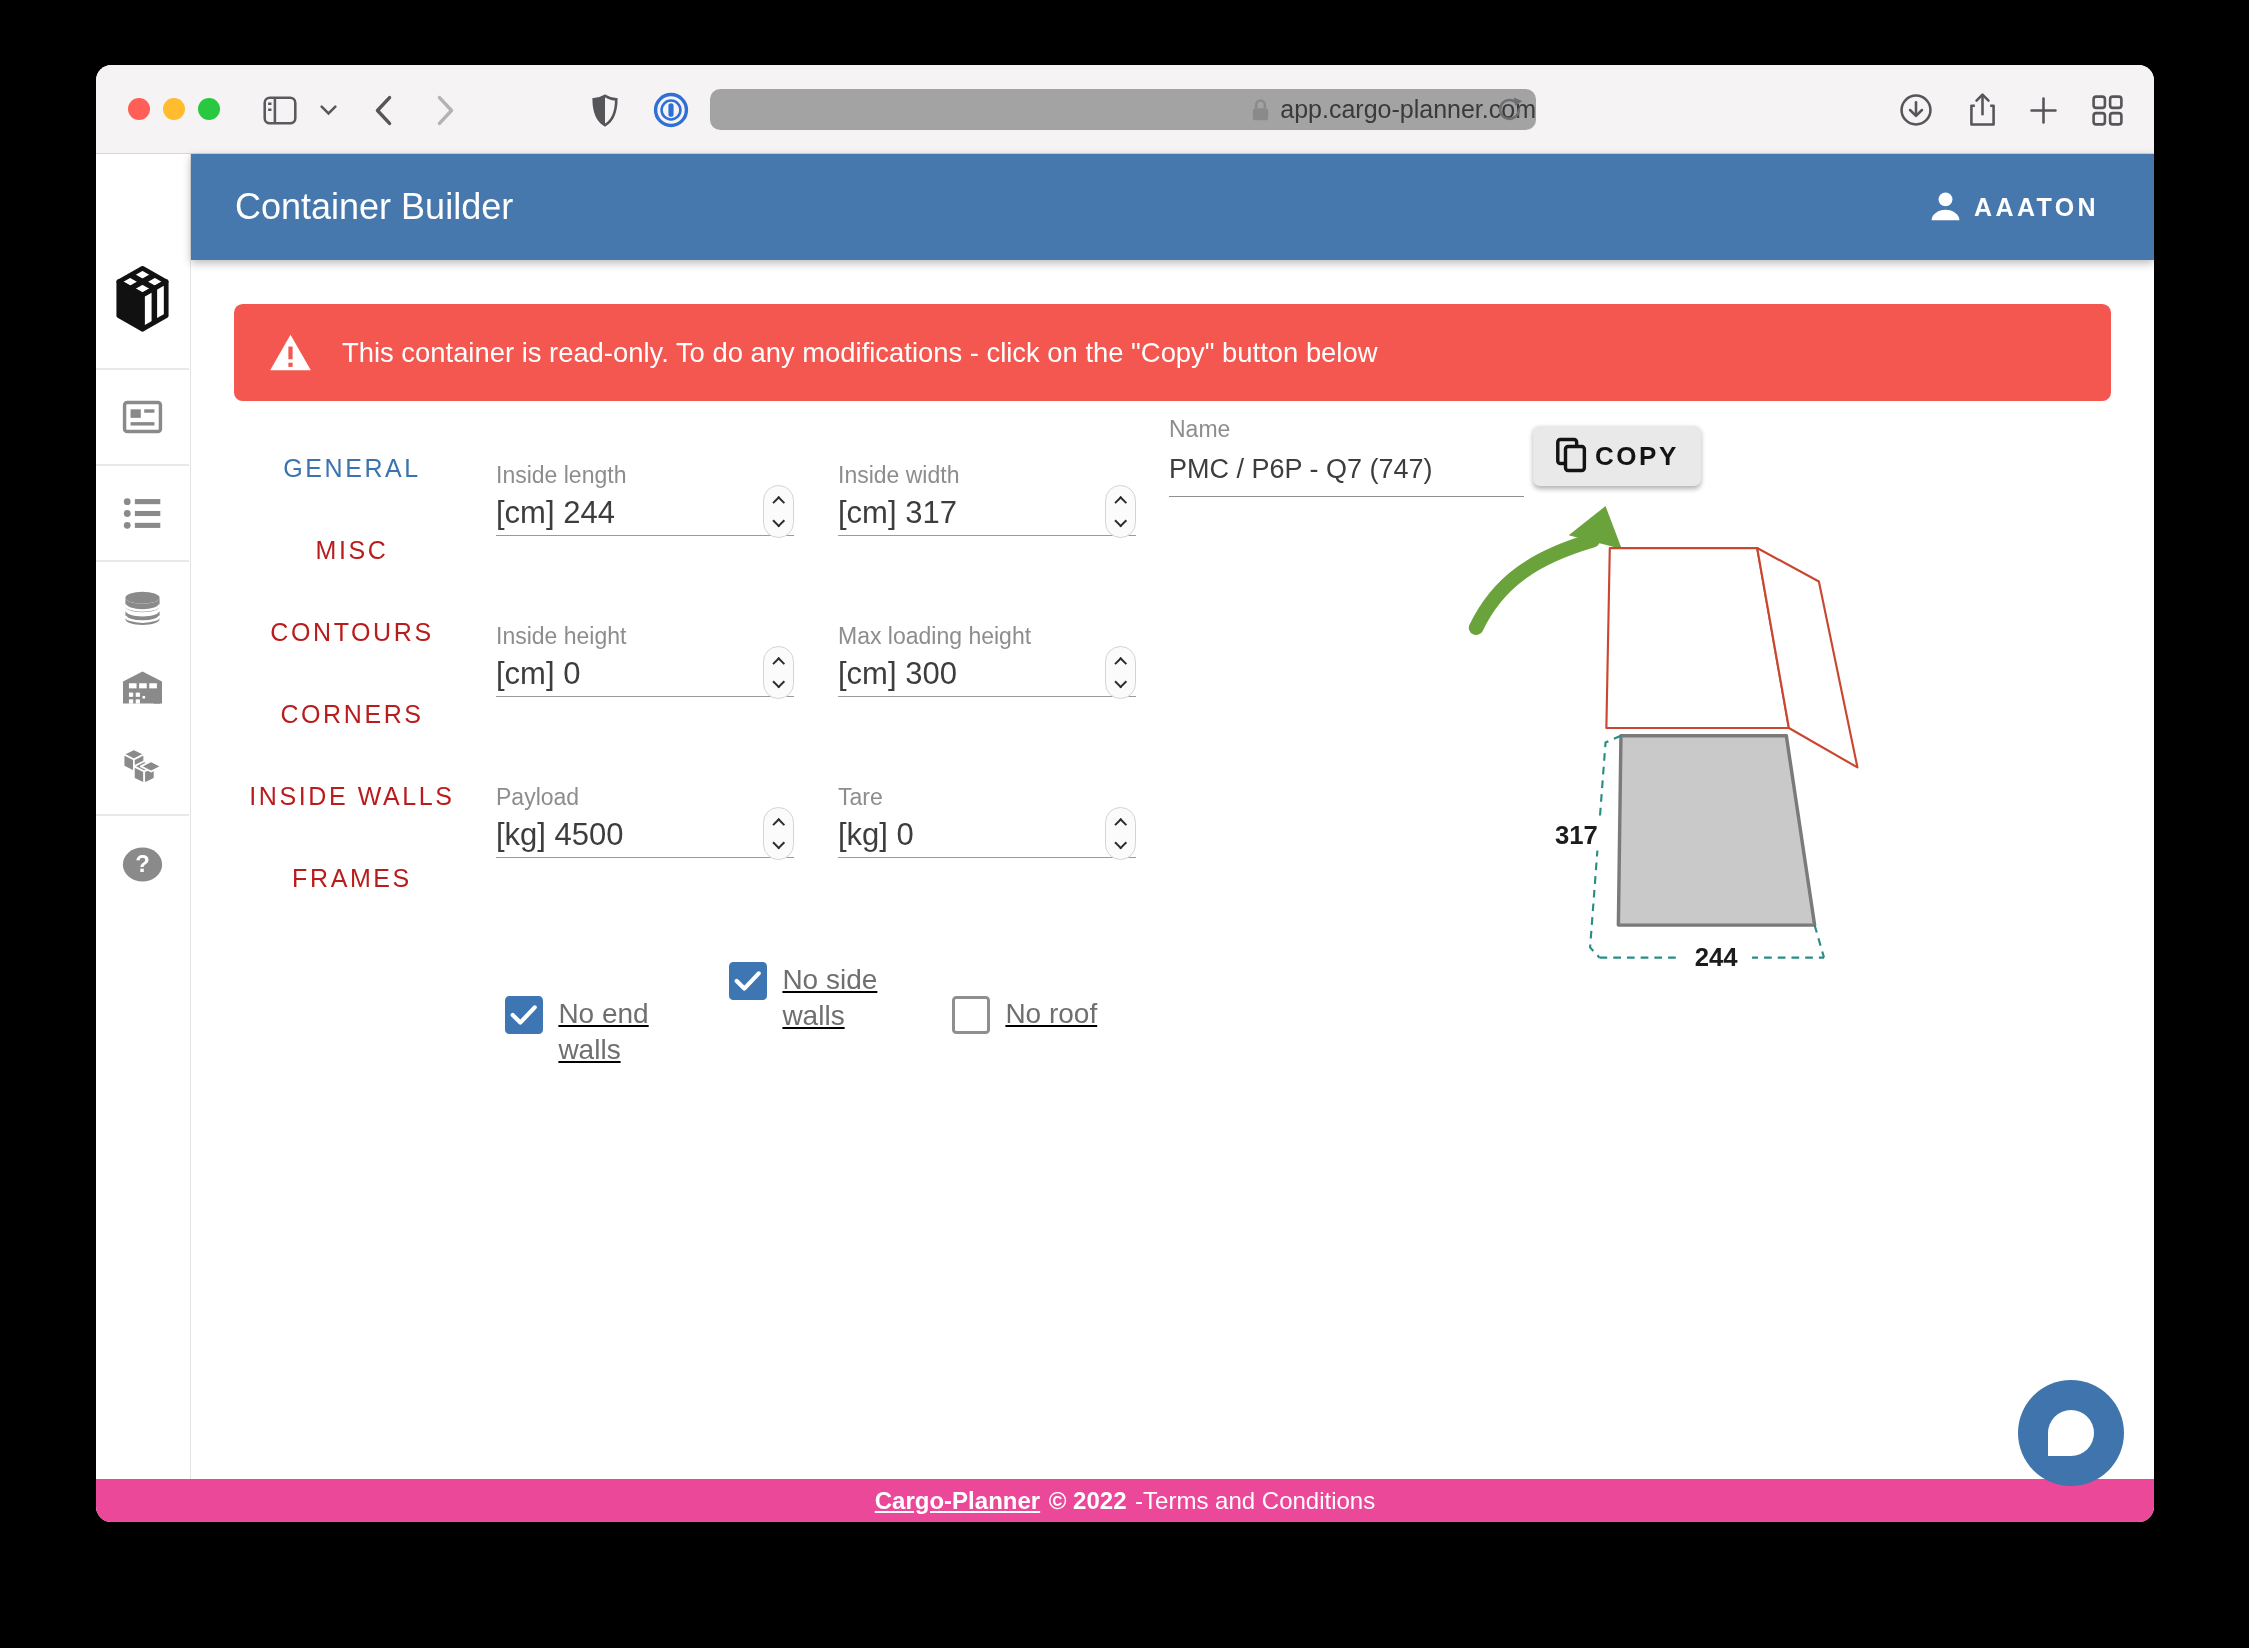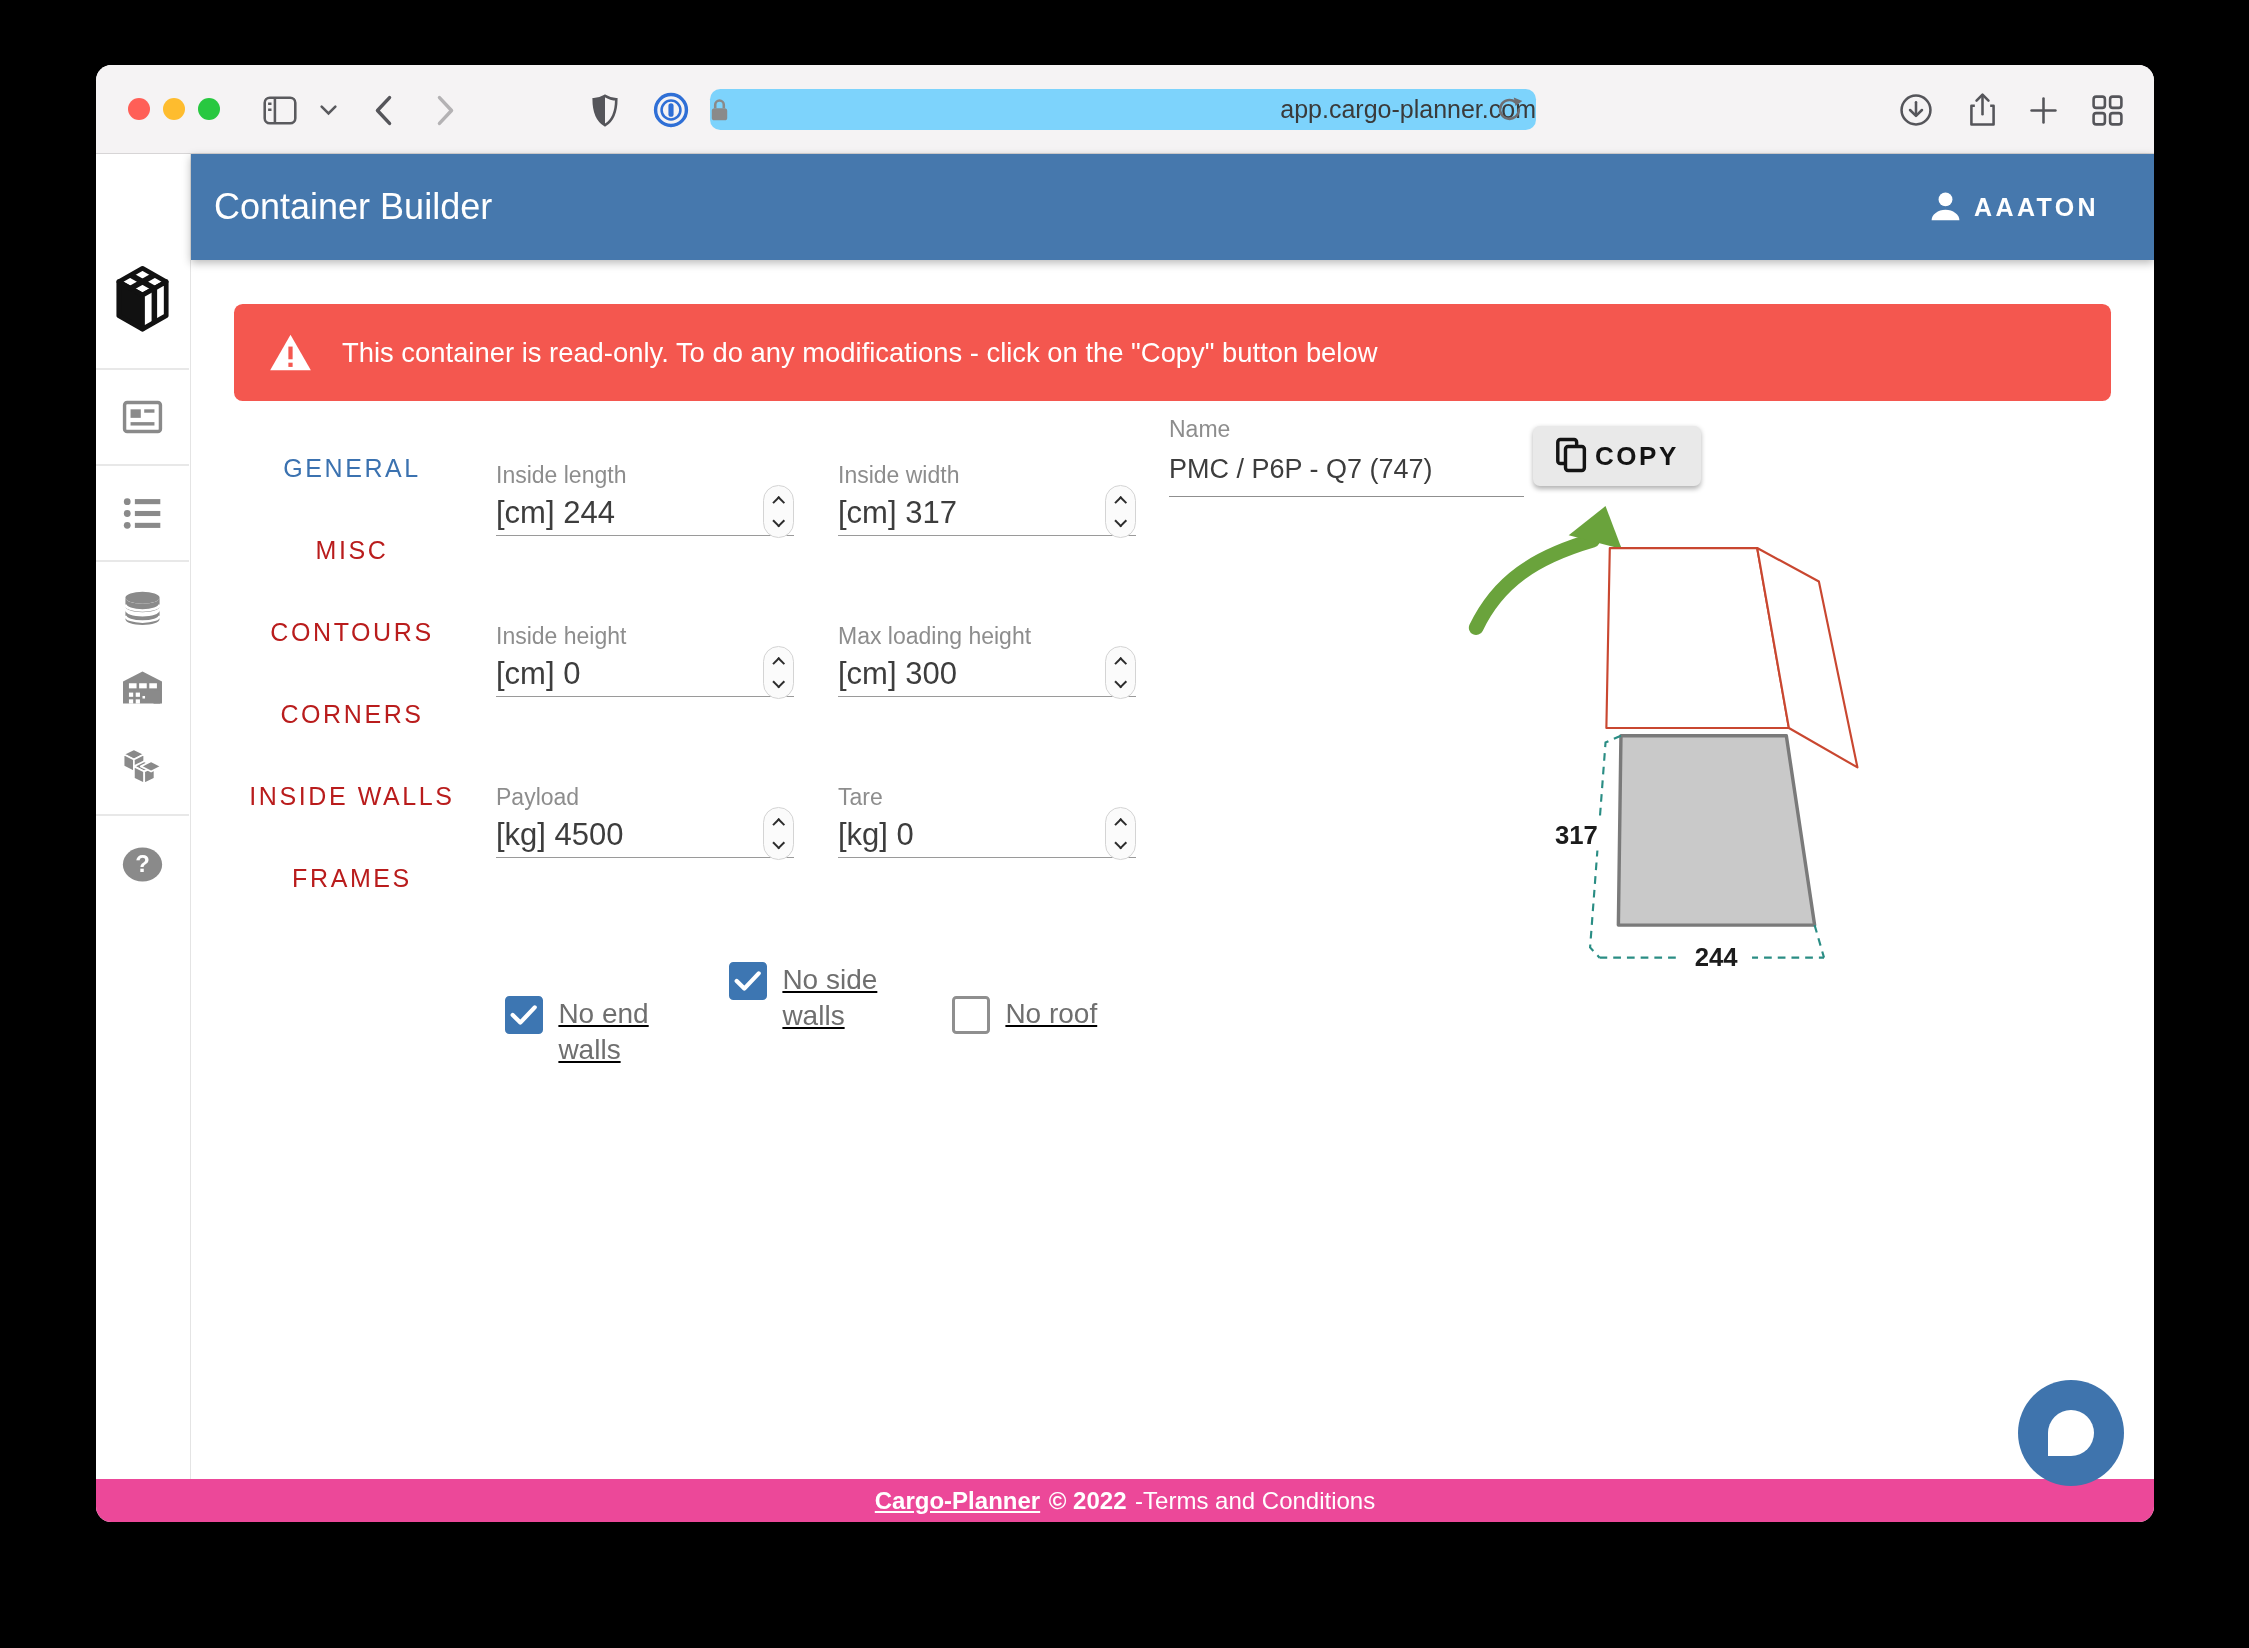--- a/index.html
+++ b/index.html
@@ -4,28 +4,28 @@
 <style>
   html,body{margin:0;padding:0;background:#000;width:2250px;height:1648px;overflow:hidden;
     font-family:"Liberation Sans","DejaVu Sans",sans-serif;-webkit-font-smoothing:antialiased;}
   *{box-sizing:border-box;}
   #window{position:absolute;left:96px;top:65px;width:2058px;height:1457px;background:#fff;
     border-radius:15.4px;overflow:hidden;}
   
   #chrome{position:absolute;left:0;top:0;width:100%;height:89px;background:#f5f3f4;border-bottom:1.7px solid #d7d5d6;}
   .tl{position:absolute;top:33px;width:22px;height:22px;border-radius:50%;}
   .chrome-ic{position:absolute;top:26px;width:38px;height:38px;display:flex;align-items:center;justify-content:center;}
-  #urlbar{position:absolute;left:614px;top:24px;width:826px;height:41px;background:#7dd3fc;border-radius:10.3px;
-    display:flex;align-items:center;justify-content:space-between;color:#3a3a3a;font-size:25px;}
+  #urlbar{position:absolute;left:614px;top:24px;width:826px;height:41px;background:#a3a3a3;border-radius:10.3px;
+    display:flex;align-items:center;justify-content:flex-end;color:#3a3a3a;font-size:25px;}
   #urlbar .lock{margin-right:10.3px;display:flex;align-items:center;}
   #urlbar .reload{position:absolute;right:12px;top:5.1px;}
   
   #appheader{position:absolute;left:95px;top:89px;width:1963px;height:106px;background:#4678ad;
     box-shadow:0 3.4px 8.6px rgba(0,0,0,0.28);display:flex;align-items:center;z-index:5;}
-  #appheader .title{color:#fff;font-size:36px;margin-left:23px;font-weight:400;}
+  #appheader .title{color:#fff;font-size:36px;margin-left:44px;font-weight:400;}
   #userbox{position:absolute;right:55px;top:0;height:106px;display:flex;align-items:center;gap:12px;color:#fff;}
   #userbox .uname{font-size:25px;font-weight:bold;letter-spacing:3.4px;}
   
   #sidebar{position:absolute;left:0;top:89px;width:95px;height:1325px;background:#fff;border-right:1.7px solid #e4e4e4;}
   .side-div{position:absolute;left:0;width:93px;height:1.7px;background:#e8e8e8;}
   .side-ic{position:absolute;left:0;width:93px;display:flex;justify-content:center;}
   
   #banner{position:absolute;left:138px;top:239px;width:1877px;height:97px;background:#f4574f;border-radius:8.6px;
     display:flex;align-items:center;color:#fff;font-size:27.4px;}
   #banner .tri{margin-left:34px;margin-right:29px;display:flex;align-items:center;}

